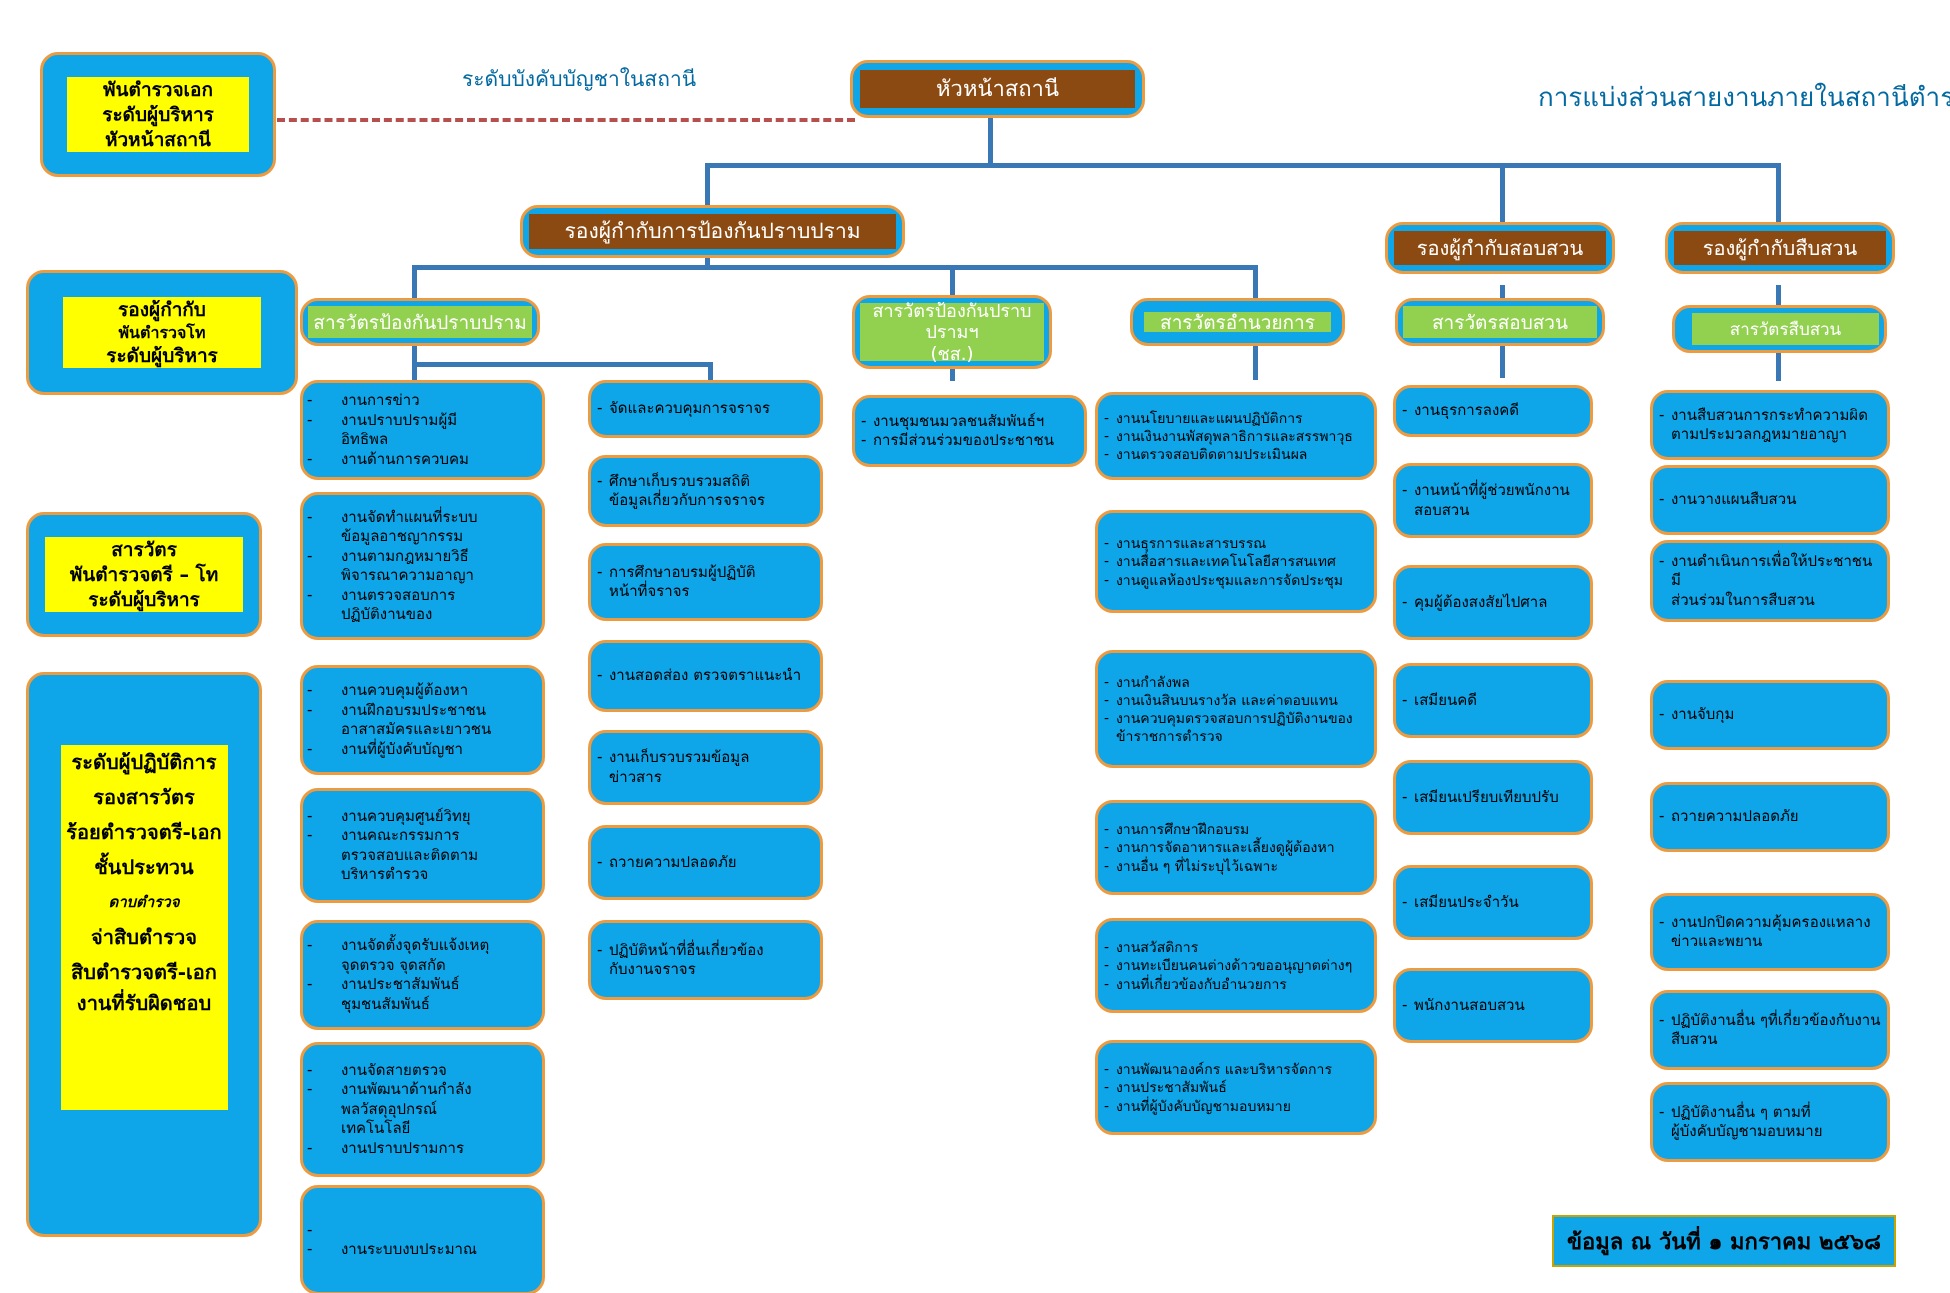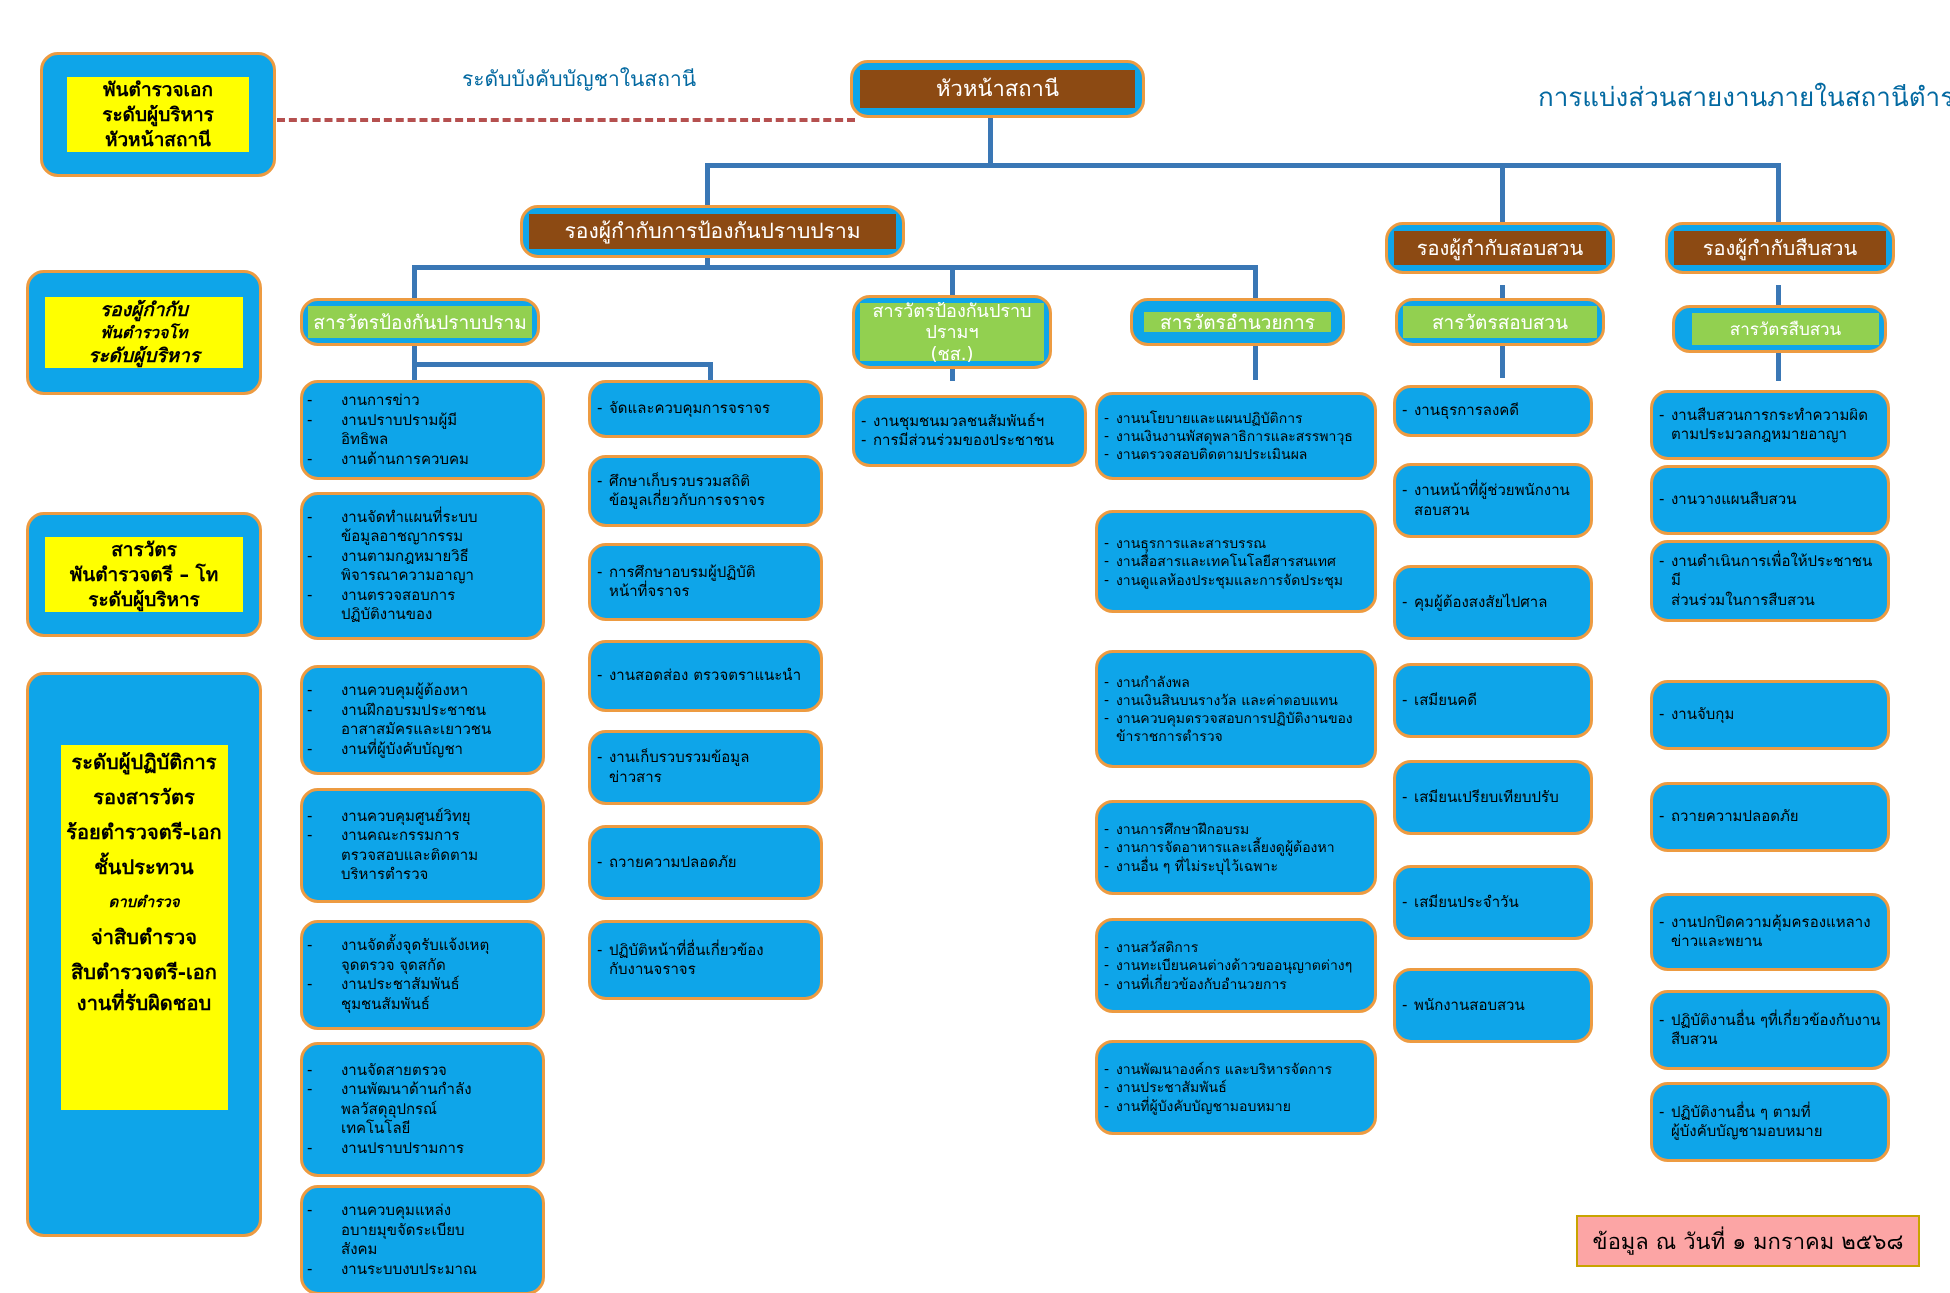--- a/index.html
+++ b/index.html
@@ -93,43 +93,42 @@
   }
 
   .plain-title{
     position:absolute;
     color:#0369a1;
     white-space:nowrap;
   }
 
   .footer-badge{
     position:absolute;
-    background:#fca5a5;
+    background:#0ea5e9;
     border:2px solid #C8A400;
     color:#000;
-    font-weight:normal;
+    font-weight:bold;
     display:flex;align-items:center;justify-content:center;
     white-space:nowrap;
-    margin-left:24px;
   }
 </style>
 </head>
 <body>
 
 <div id="canvas">
 
   <div class="abs rbox" style="left:40px;top:52px;width:236px;height:125px;">
     <div class="yellow-wrap">
       <div class="yl" style="font-size:19px;width:170px;">พันตำรวจเอก</div>
       <div class="yl" style="font-size:19px;width:170px;">ระดับผู้บริหาร</div>
       <div class="yl" style="font-size:19px;width:170px;">หัวหน้าสถานี</div>
     </div>
   </div>
 
-  <div class="abs rbox" style="left:26px;top:270px;width:236px;height:125px;font-style:italic;">
+  <div class="abs rbox" style="left:26px;top:270px;width:272px;height:125px;">
     <div class="yellow-wrap">
       <div class="yl" style="font-size:19px;width:186px;">รองผู้กำกับ</div>
       <div class="yl" style="font-size:16px;width:186px;">พันตำรวจโท</div>
       <div class="yl" style="font-size:19px;width:186px;">ระดับผู้บริหาร</div>
     </div>
   </div>
 
   <div class="abs rbox" style="left:26px;top:512px;width:236px;height:125px;">
     <div class="yellow-wrap">
       <div class="yl" style="font-size:19px;width:186px;">สารวัตร</div>
@@ -326,23 +325,20 @@
           <span class="dash">-</span>
           <span class="txt">งานปราบปรามการ</span>
         </li>
     </ul>
   </div>
 
   <div class="abs rbox ind-wide" style="left:300px;top:1185px;width:245px;height:110px;padding:8px 8px 8px 0;">
     <ul class="lst" style="font-size:15px;">
       <li>
           <span class="dash">-</span>
-          <span class="txt" style="white-space:pre-line;">งานควบคุมแหล่ง
-อบายมุขจัดระเบียบ
-สังคม</span>
         </li>
       <li>
           <span class="dash">-</span>
           <span class="txt">งานระบบงบประมาณ</span>
         </li>
     </ul>
   </div>
 
   <div class="abs rbox ind-narrow" style="left:588px;top:380px;width:235px;height:58px;padding:6px 8px 6px 6px;">
     <ul class="lst" style="font-size:15px;">

